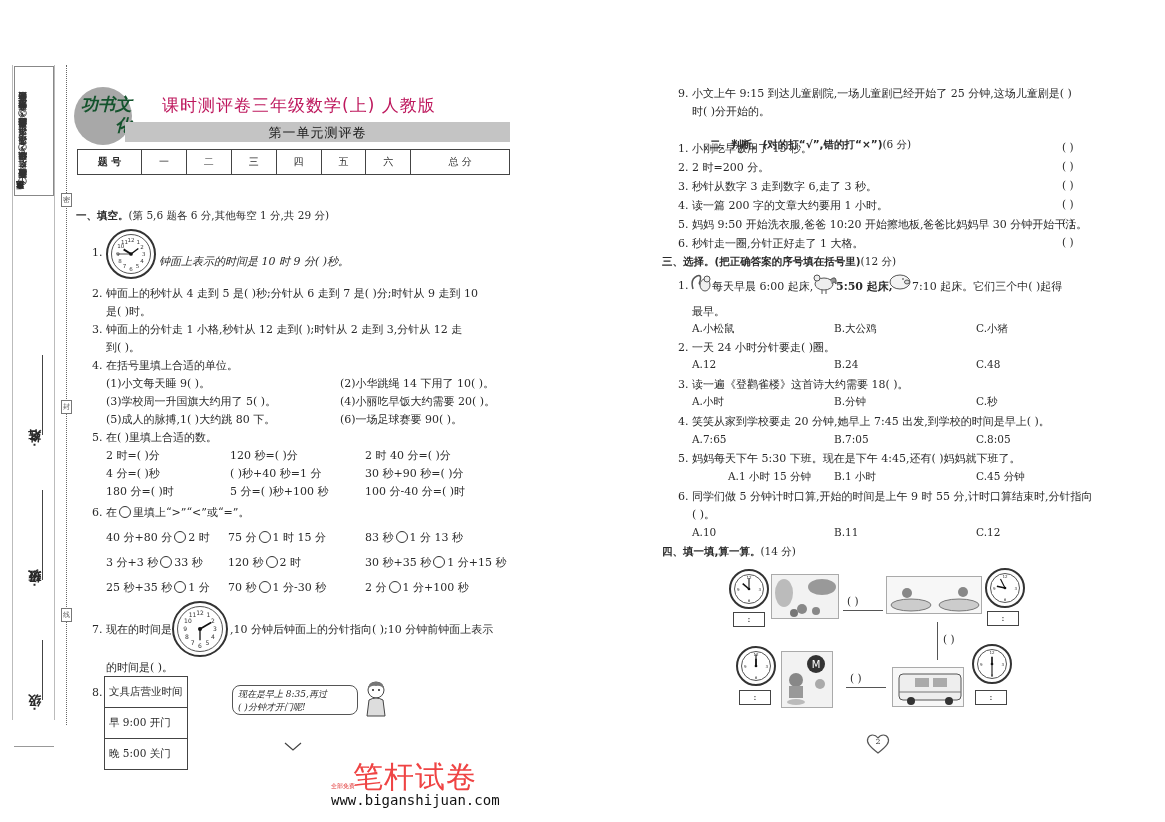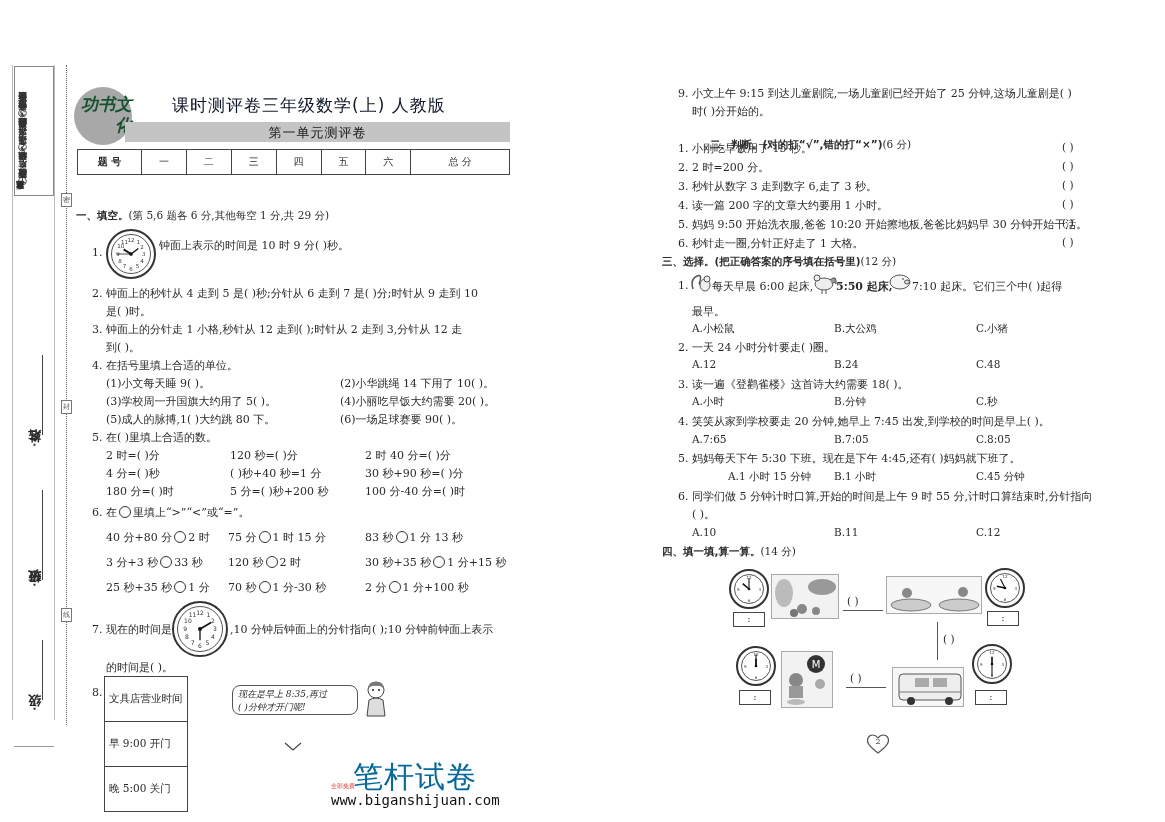--- a/index.html
+++ b/index.html
@@ -12,52 +12,52 @@
   .notice-text { position: absolute; top: 4px; left: 2px; width: 36px; height: 122px; writing-mode: vertical-rl; transform: rotate(180deg); font-size: 8.5px; line-height: 11px; color: #333; font-weight: bold; }
   .notice-label { position: absolute; left: 15px; top: 196px; width: 12px; font-size: 8px; writing-mode: vertical-rl; transform: rotate(180deg); font-weight: bold; }
   .field-label { position: absolute; left: 26px; writing-mode: vertical-rl; transform: rotate(180deg); font-size: 13px; font-weight: bold; }
   .field-line { position: absolute; left: 42px; width: 1px; background: #444; }
   .dotted-line { position: absolute; left: 66px; top: 65px; width: 0; height: 660px; border-left: 1px dotted #666; }
   .seal { position: absolute; left: 61px; width: 11px; height: 14px; border: 1px solid #777; background: #fff; font-size: 7px; text-align: center; line-height: 12px; color: #555; }
   .bind-bottom { position: absolute; left: 14px; top: 746px; width: 40px; height: 1px; background: #999; }
 
   
   .logo { position: absolute; left: 74px; top: 87px; width: 58px; height: 58px; border-radius: 50%; background: #a8a8a8; color: #14532d; font-weight: bold; font-size: 17px; line-height: 21px; text-align: right; padding-top: 7px; font-family: "DejaVu Serif", serif; font-style: italic; }
-  .page-title { position: absolute; left: 172px; top: 94px; font-size: 17px; font-family: "DejaVu Sans", sans-serif; letter-spacing: 1px; color: #0f172a; }
+  .page-title { position: absolute; left: 162px; top: 94px; font-size: 17px; font-family: "DejaVu Sans", sans-serif; letter-spacing: 1px; color: #be185d; }
   .unit-bar { position: absolute; left: 125px; top: 122px; width: 385px; height: 20px; background: #c4c4c4; }
   .unit-title { position: absolute; left: 0; right: 0; top: 2px; text-align: center; font-size: 13px; font-family: "DejaVu Sans", sans-serif; color: #1a1a1a; letter-spacing: 1px; }
   table.score { position: absolute; left: 77px; top: 149px; width: 433px; border-collapse: collapse; font-family: "DejaVu Sans", sans-serif; font-size: 10px; }
   table.score td { border: 1px solid #444; height: 25px; text-align: center; }
   table.score td.first { width: 64px; font-weight: bold; }
 
   .sec-head { position: absolute; font-weight: bold; font-size: 10.5px; font-family: "DejaVu Sans", sans-serif; }
   .sec-head .pts { font-weight: normal; font-family: "DejaVu Serif", serif; }
   .line { position: absolute; font-size: 11px; white-space: nowrap; }
   .clock { position: absolute; border-radius: 50%; border: 2px solid #333; background: #fff; }
   .clock::before { content: ""; position: absolute; inset: 3px; border-radius: 50%; border: 1px solid #555; }
   .clock svg { position: absolute; inset: 0; width: 100%; height: 100%; }
   .circ { display: inline-block; width: 12px; height: 12px; border: 1px solid #333; border-radius: 50%; vertical-align: -2px; margin: 0 2px; }
 
   table.shop { position: absolute; left: 104px; top: 676px; border-collapse: collapse; font-size: 10.5px; }
-  table.shop td { border: 1px solid #444; padding: 15px 4px; height: 15px; white-space: nowrap; }
+  table.shop td { border: 1px solid #444; padding: 8px 4px; height: 15px; white-space: nowrap; }
   .bubble { position: absolute; left: 232px; top: 685px; width: 126px; height: 30px; border: 1px solid #555; border-radius: 8px; font-size: 9px; font-style: italic; padding: 2px 5px; line-height: 13px; }
   .girl { position: absolute; left: 362px; top: 680px; width: 28px; height: 38px; }
 
   
   .paren { position: absolute; font-size: 10.5px; }
   .opt { position: absolute; font-size: 10.5px; white-space: nowrap; }
   .pic { position: absolute; border: 1px solid #aaa; background: #f2f2f2; overflow: hidden; }
   .tbox { position: absolute; width: 32px; height: 15px; border: 1px solid #444; font-size: 10px; text-align: center; line-height: 12px; }
   .arrow-h { position: absolute; height: 1px; background: #555; }
   .arrow-v { position: absolute; width: 1px; background: #555; }
 
   .page-num { position: absolute; left: 865px; top: 733px; width: 26px; height: 22px; }
   .chev { position: absolute; left: 284px; top: 742px; width: 18px; height: 10px; }
 
-  .wm-title { position: absolute; left: 353px; top: 757px; font-size: 30px; font-family: "DejaVu Sans", sans-serif; color: #0369a1; letter-spacing: 1px; }
+  .wm-title { position: absolute; left: 353px; top: 757px; font-size: 30px; font-family: "DejaVu Sans", sans-serif; color: #ef4444; letter-spacing: 1px; }
   .wm-free { position: absolute; left: 331px; top: 782px; font-size: 6px; color: #e03030; font-family: "DejaVu Sans", sans-serif; }
   .wm-url { position: absolute; left: 331px; top: 792px; font-size: 14px; font-family: "DejaVu Sans Mono", "Liberation Mono", monospace; color: #111; }
 </style>
 </head>
 <body>
 
 <div class="bind-strip"></div>
 <div class="notice-box">
   <div class="notice-text">①考生要写清校名、姓名、年级和班级；②不读题，不讲题，监考人不解答问题；③字迹要清楚，卷面要整洁。</div>
 </div>
@@ -117,21 +117,21 @@
         <text x="13" y="35">8</text>
         <text x="14" y="19">10</text>
         <text x="18" y="14">11</text>
     </g>
     <line x1="25" y1="25" x2="17" y2="20" stroke="#111" stroke-width="2"></line>
     <line x1="25" y1="25" x2="33" y2="19" stroke="#111" stroke-width="1.5"></line>
     <line x1="25" y1="25" x2="9" y2="25" stroke="#111" stroke-width="0.8"></line>
     <circle cx="25" cy="25" r="2" fill="#111"></circle>
   </svg>
 </div>
-<div class="line" style="left:159px;top:238px;">钟面上表示的时间是 10 时 9 分(      )秒。</div>
+<div class="line" style="left:159px;top:254px;font-style:italic;">钟面上表示的时间是 10 时 9 分(      )秒。</div>
 
 <div class="line" style="left:92px;top:286px;">2. 钟面上的秒针从 4 走到 5 是(      )秒;分针从 6 走到 7 是(      )分;时针从 9 走到 10</div>
 <div class="line" style="left:106px;top:304px;">是(      )时。</div>
 <div class="line" style="left:92px;top:322px;">3. 钟面上的分针走 1 小格,秒针从 12 走到(      );时针从 2 走到 3,分针从 12 走</div>
 <div class="line" style="left:106px;top:340px;">到(      )。</div>
 
 <div class="line" style="left:92px;top:358px;">4. 在括号里填上合适的单位。</div>
 <div class="line" style="left:106px;top:376px;">(1)小文每天睡 9(      )。</div>
 <div class="line" style="left:340px;top:376px;">(2)小华跳绳 14 下用了 10(      )。</div>
 <div class="line" style="left:106px;top:394px;">(3)学校周一升国旗大约用了 5(      )。</div>
@@ -140,21 +140,21 @@
 <div class="line" style="left:340px;top:412px;">(6)一场足球赛要 90(      )。</div>
 
 <div class="line" style="left:92px;top:430px;">5. 在(      )里填上合适的数。</div>
 <div class="line" style="left:106px;top:448px;">2 时=(      )分</div>
 <div class="line" style="left:230px;top:448px;">120 秒=(      )分</div>
 <div class="line" style="left:365px;top:448px;">2 时 40 分=(      )分</div>
 <div class="line" style="left:106px;top:466px;">4 分=(      )秒</div>
 <div class="line" style="left:230px;top:466px;">(      )秒+40 秒=1 分</div>
 <div class="line" style="left:365px;top:466px;">30 秒+90 秒=(      )分</div>
 <div class="line" style="left:106px;top:484px;">180 分=(      )时</div>
-<div class="line" style="left:230px;top:484px;">5 分=(      )秒+200 秒</div>
+<div class="line" style="left:230px;top:484px;">5 分=(      )秒+100 秒</div>
 <div class="line" style="left:365px;top:484px;">100 分-40 分=(      )时</div>
 
 <div class="line" style="left:92px;top:505px;">
   <span>6. 在</span><span class="circ"></span><span>里填上“&gt;”“&lt;”或“=”。</span>
 </div>
 <div class="line" style="left:106px;top:530px;"><span>40 分+80 分</span><span class="circ"></span><span>2 时</span></div>
 <div class="line" style="left:228px;top:530px;"><span>75 分</span><span class="circ"></span><span>1 时 15 分</span></div>
 <div class="line" style="left:365px;top:530px;"><span>83 秒</span><span class="circ"></span><span>1 分 13 秒</span></div>
 <div class="line" style="left:106px;top:555px;"><span>3 分+3 秒</span><span class="circ"></span><span>33 秒</span></div>
 <div class="line" style="left:228px;top:555px;"><span>120 秒</span><span class="circ"></span><span>2 时</span></div>

